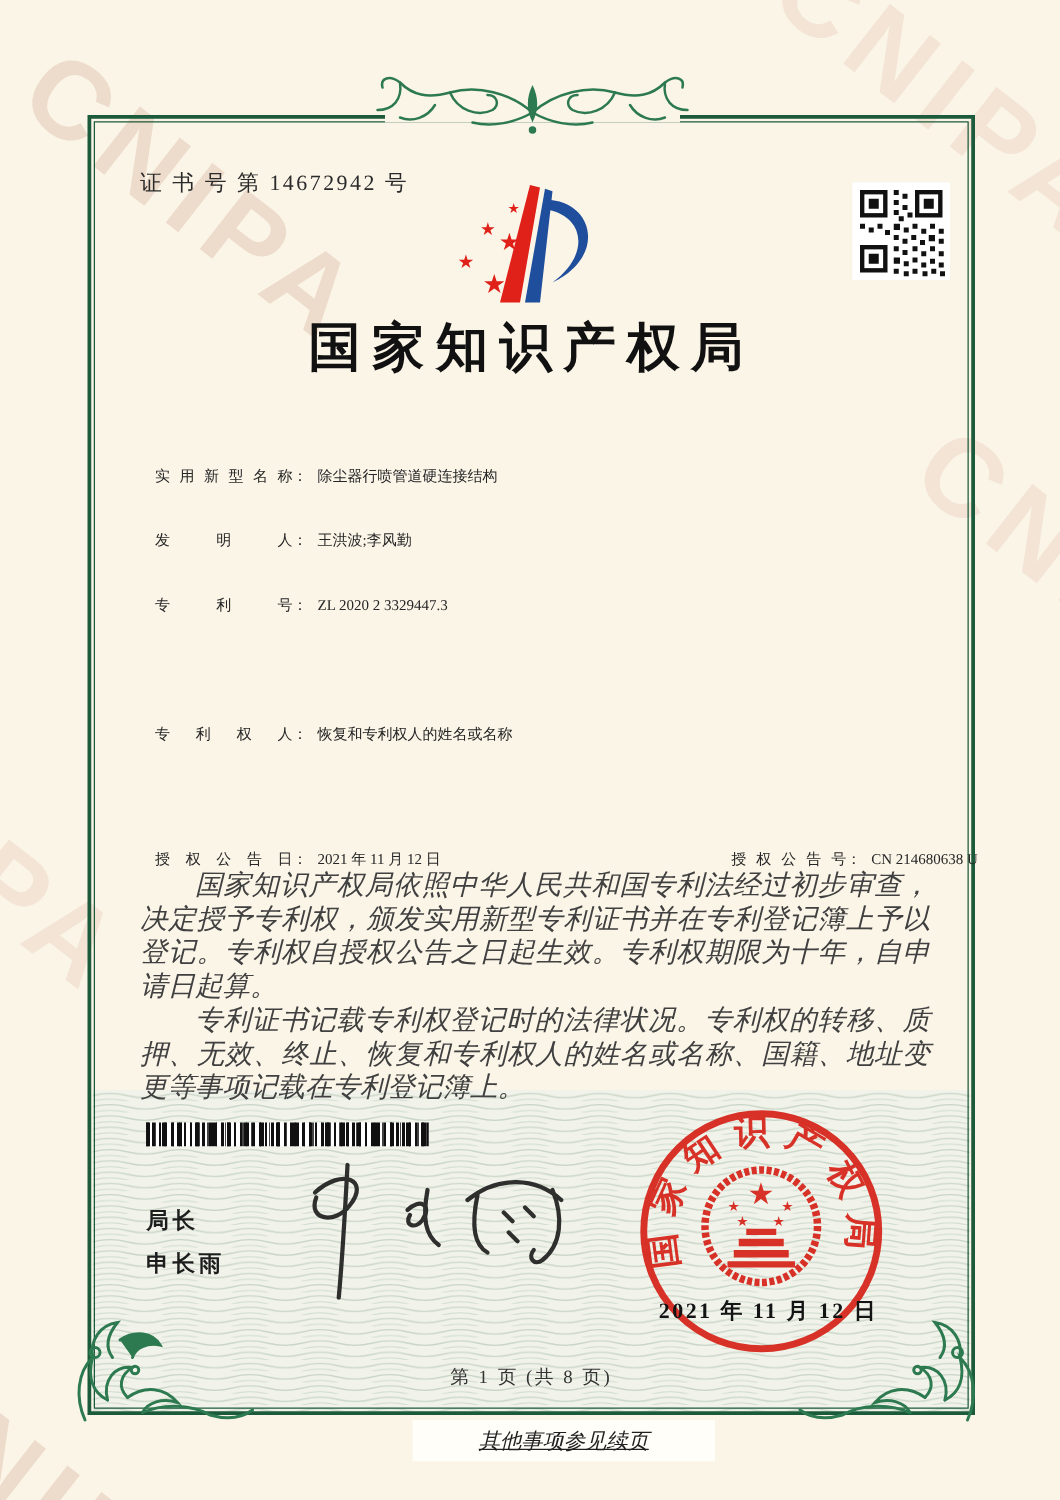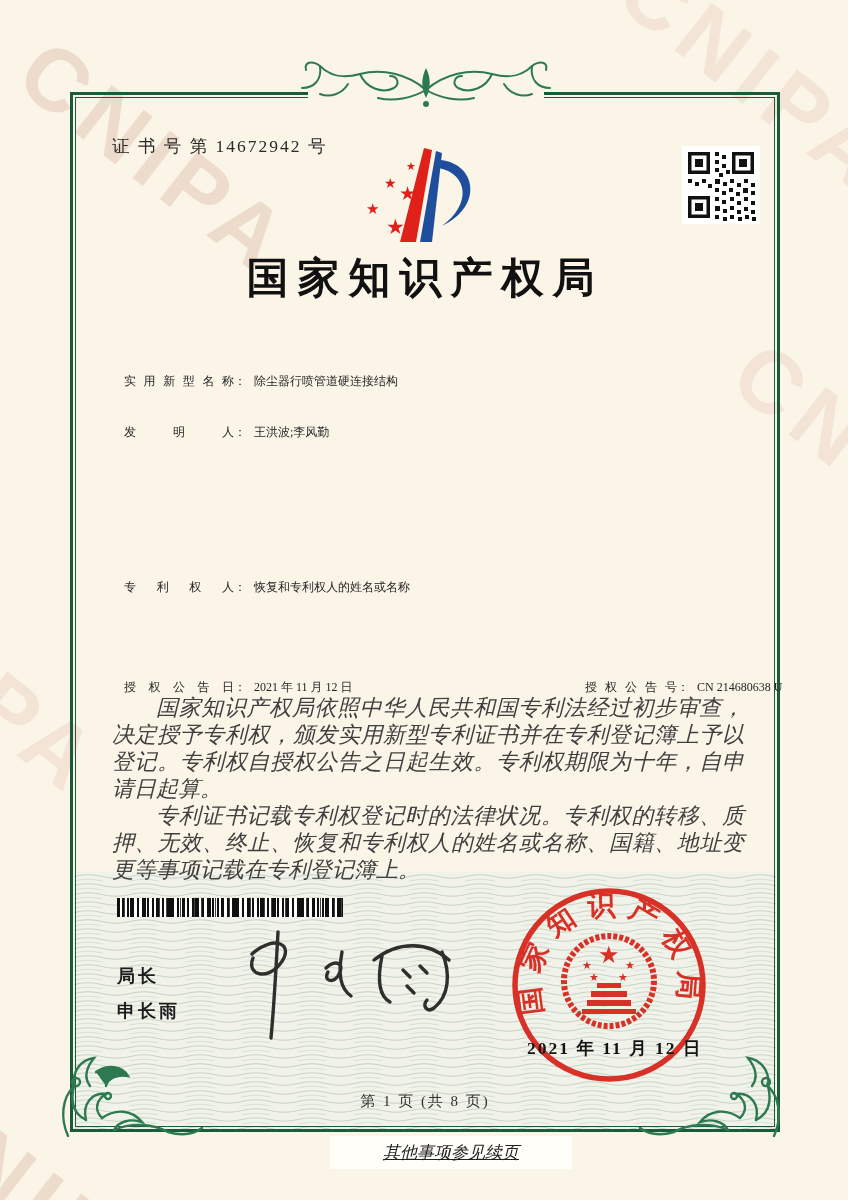--- a/index.html
+++ b/index.html
@@ -190,20 +190,23 @@
   </svg>
 
   <div class="title">国家知识产权局</div>
 
   <div class="row" style="top:358px;">
     <span class="lbl">实用新型名称</span><span class="colon">：</span><span class="val">除尘器行喷管道硬连接结构</span>
   </div>
   <div class="row" style="top:409px;">
     <span class="lbl">发明人</span><span class="colon">：</span><span class="val">王洪波;李风勤</span>
   </div>
+  <div class="row" style="top:461px;">
+    <span class="lbl">专利号</span><span class="colon">：</span><span class="val">ZL 2020 2 3329447.3</span>
+  </div>
   <div class="row" style="top:564px;">
     <span class="lbl">专利权人</span><span class="colon">：</span><span class="val">恢复和专利权人的姓名或名称</span>
   </div>
 
   <div class="row" style="top:664px;width:632px;">
     <span class="lbl">授权公告日</span><span class="colon">：</span><span class="val">2021 年 11 月 12 日</span>
     <span class="grant2">
       <span class="lbl" style="width:92px;">授权公告号</span><span class="colon">：</span><span class="val">CN 214680638 U</span>
     </span>
   </div>

